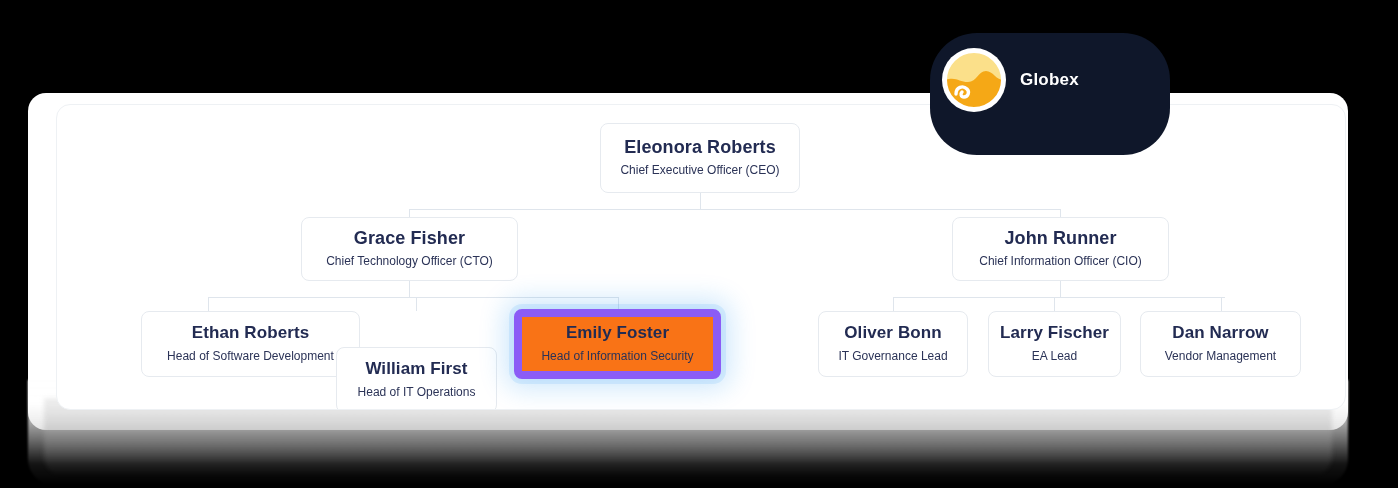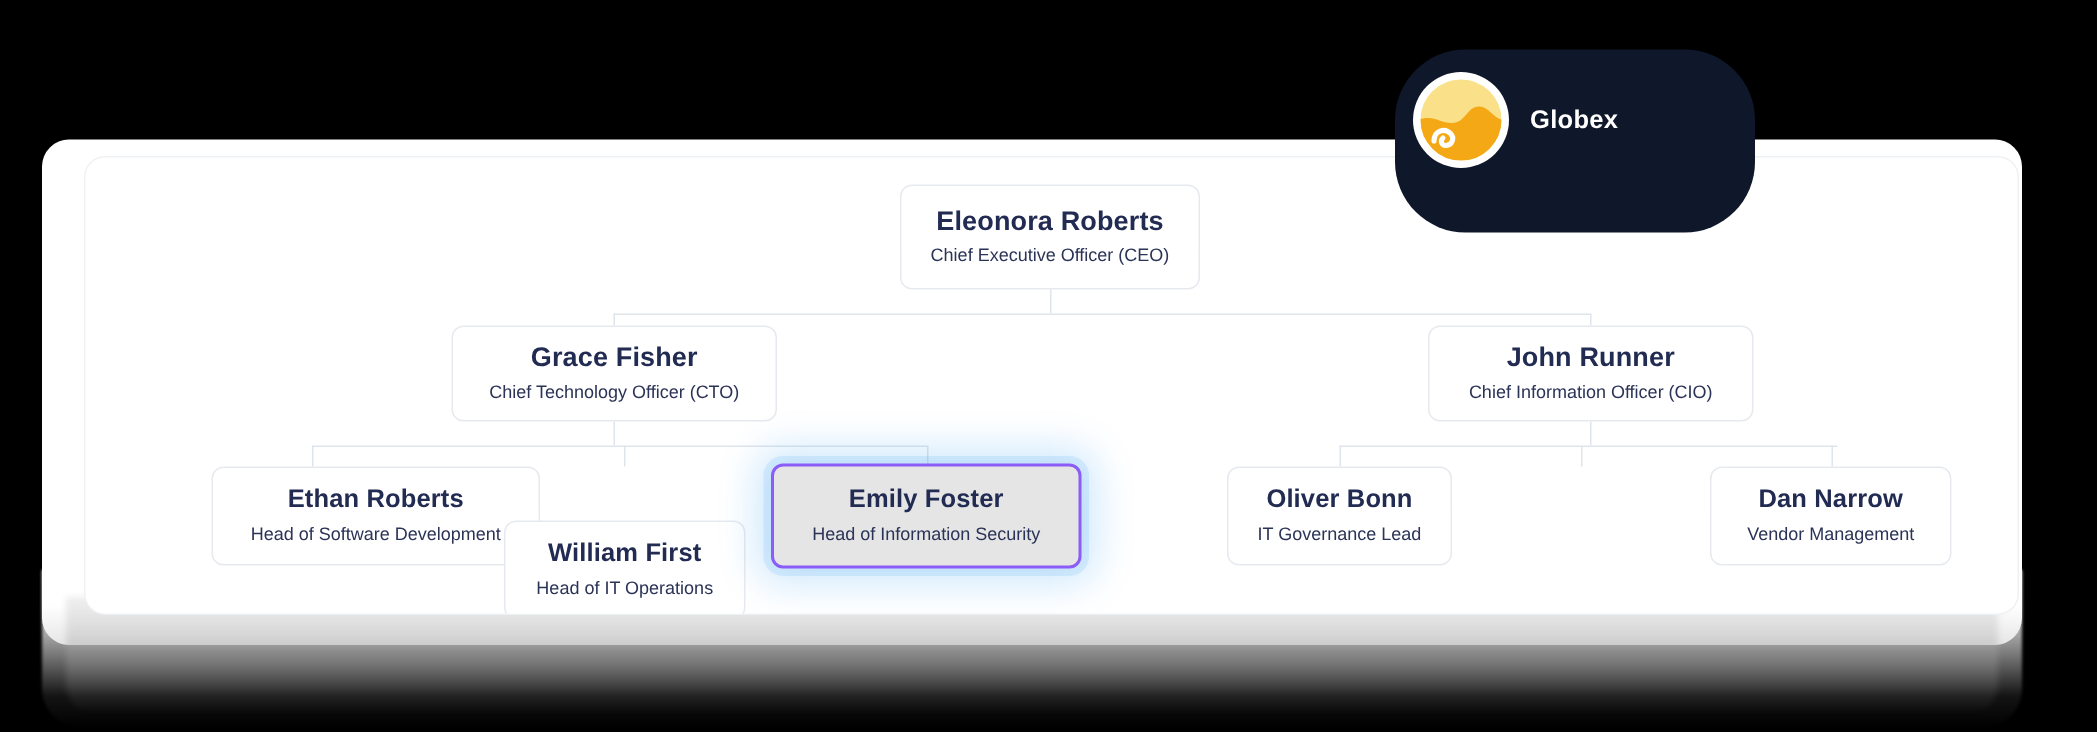--- a/index.html
+++ b/index.html
@@ -49,21 +49,21 @@
   .node .nm{
     font-size:17px;font-weight:bold;color:#222b52;letter-spacing:.1px;
     line-height:20px;white-space:nowrap;
   }
   .node .rl{
     font-size:12px;color:#2b3357;line-height:18px;margin-top:4px;white-space:nowrap;
   }
   .node.lvl1 .nm,.node.lvl2 .nm{font-size:18px;}
 
   .node.selected{
-    border:2px solid #8b5cf6;background:#e5e5e5;
+    border:8px solid #8b5cf6;background:#f97316;
     box-shadow:0 0 0 5px rgba(13,139,242,.10),0 0 26px 10px rgba(13,139,242,.20);
   }
 
   
   .bubble{
     position:absolute;left:930px;top:33px;width:240px;height:122px;
     background:#0f172a;border-radius:47px;
     display:flex;align-items:center;
   }
   .bubble-tail{
@@ -140,20 +140,24 @@
     <div class="node lvl3 selected" style="left:457px;top:204px;width:207px;height:70px;">
       <span class="nm">Emily Foster</span>
       <span class="rl">Head of Information Security</span>
     </div>
 
     <div class="node lvl3" style="left:761px;top:206px;width:150px;height:66px;">
       <span class="nm">Oliver Bonn</span>
       <span class="rl">IT Governance Lead</span>
     </div>
 
+    <div class="node lvl3" style="left:931px;top:206px;width:133px;height:66px;">
+      <span class="nm">Larry Fischer</span>
+      <span class="rl">EA Lead</span>
+    </div>
 
     <div class="node lvl3" style="left:1083px;top:206px;width:161px;height:66px;justify-content:center;">
       <span class="nm">Dan Narrow</span>
       <span class="rl">Vendor Management</span>
     </div>
 
   </div>
 
   <div class="bubble-tail"></div>
   <div class="bubble">

